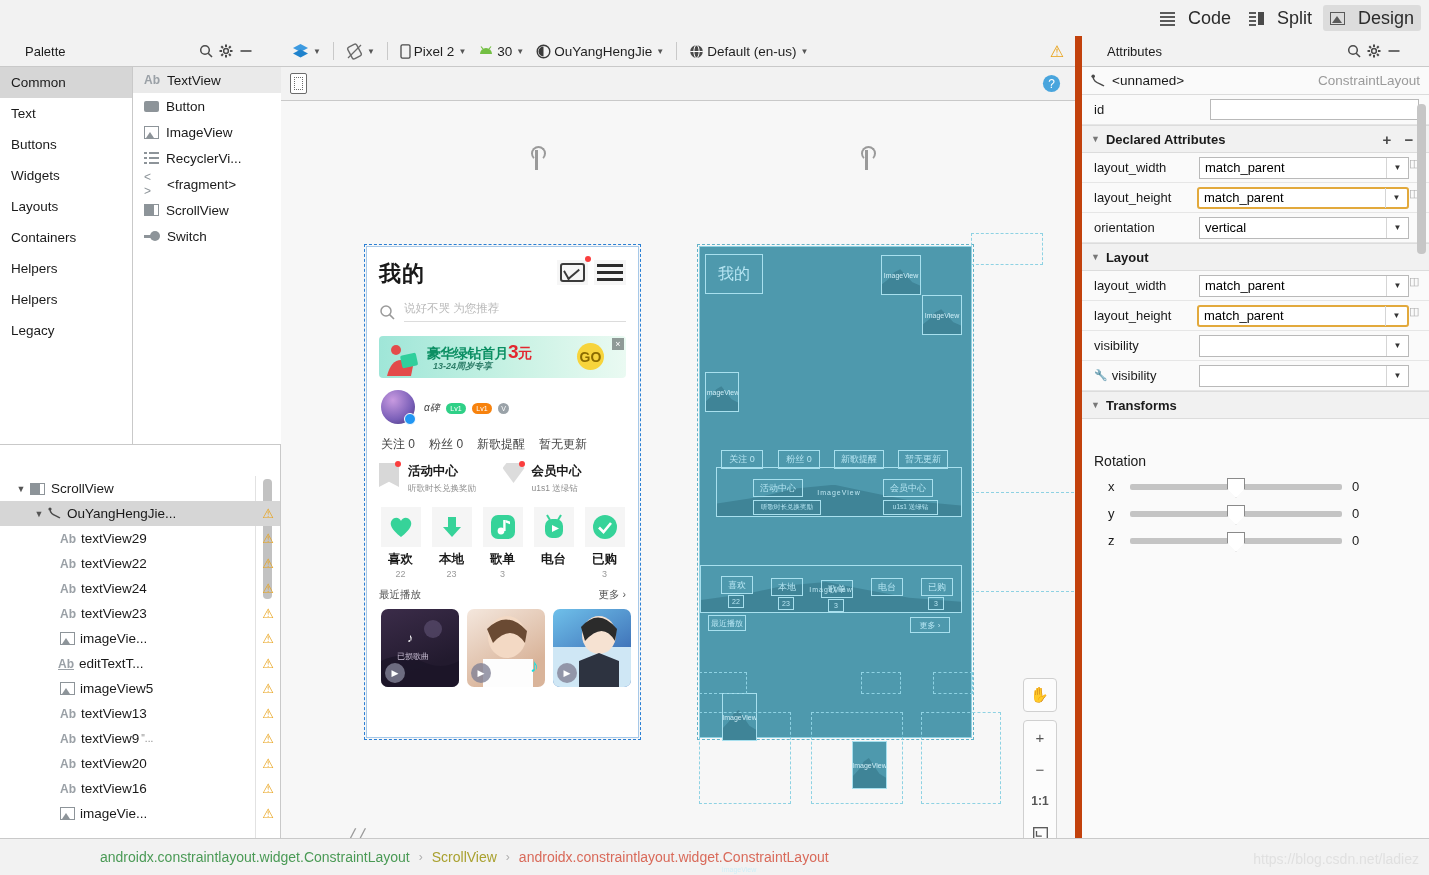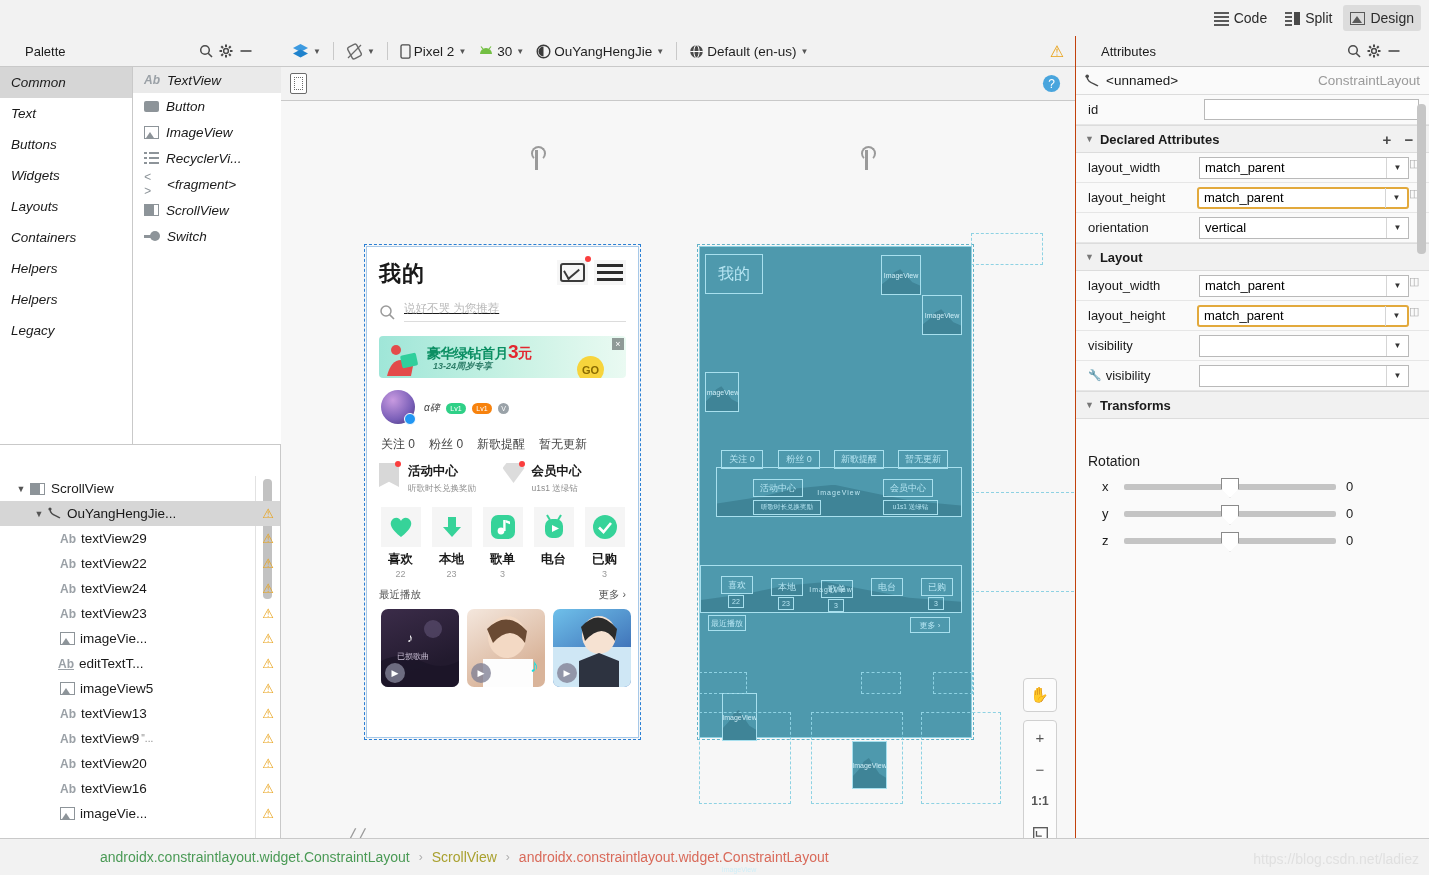--- a/index.html
+++ b/index.html
@@ -12,22 +12,22 @@
   }
   .app { position:relative; width:1429px; height:875px; }
 
   
   .modebar {
     position:absolute; left:0; top:0; width:1429px; height:36px;
     background:#f2f2f2; display:flex; align-items:center; justify-content:flex-end;
     padding-right:8px; gap:4px;
   }
   .modebtn {
-    display:flex; align-items:center; gap:5px; height:26px; padding:0 7px;
-    border-radius:3px; cursor:pointer; font-size:14px; color:#2b2b2b;
+    display:flex; align-items:center; gap:13px; height:26px; padding:0 7px;
+    border-radius:3px; cursor:pointer; font-size:18px; color:#2b2b2b;
   }
   .modebtn.active { background:#dcdcdc; }
   .mb-ico { width:15px; height:14px; display:inline-block; position:relative; }
   .ico-code::before, .ico-code::after { content:""; position:absolute; left:0; width:15px; background:#5a5a5a; }
   .ico-code::before { top:1px; height:2px; box-shadow:0 4px 0 #5a5a5a, 0 8px 0 #5a5a5a, 0 12px 0 #5a5a5a; }
   .ico-split::before { content:""; position:absolute; left:0; top:1px; width:7px; height:2px; background:#5a5a5a;
                        box-shadow:0 4px 0 #5a5a5a, 0 8px 0 #5a5a5a, 0 12px 0 #5a5a5a; }
   .ico-split::after { content:""; position:absolute; right:0; top:1px; width:6px; height:13px; background:#4a4a4a; }
   .ico-design { width:15px; height:13px; border:1.5px solid #5a5a5a; overflow:hidden; }
   .ico-design::after {
@@ -39,21 +39,21 @@
   .panel-head {
     height:31px; display:flex; align-items:center; padding:0 25px;
     background:#f2f2f2; border-bottom:1px solid #c9c9c9; font-size:13px; color:#1a1a1a;
   }
   .panel-head .title { flex:1; }
   .hicon { width:20px; height:20px; display:flex; align-items:center; justify-content:center; cursor:pointer; color:#4a4a4a; }
 
   
   .left { position:absolute; left:0; top:36px; width:281px; height:839px; background:#fff; border-right:1px solid #c9c9c9; }
   .palette { position:absolute; top:0; left:0; width:281px; height:409px; border-bottom:1px solid #c9c9c9; }
-  .palette-body { position:absolute; top:31px; left:0; right:0; bottom:0; display:flex;font-style:italic; }
+  .palette-body { position:absolute; top:31px; left:0; right:0; bottom:0; display:flex; }
   .pal-cats { width:133px; border-right:1px solid #c9c9c9; background:#fff; }
   .pal-cat { height:31px; display:flex; align-items:center; padding-left:11px; font-size:13.5px; cursor:pointer; }
   .pal-cat.sel { background:#d6d6d6; }
   .pal-items { flex:1; background:#fff; }
   .pal-item { height:26px; display:flex; align-items:center; gap:7px; padding-left:11px; font-size:13.5px; cursor:pointer; }
   .pal-item.sel { background:#eaeaea; }
   .pal-ab { color:#9aa0a6; font-size:12px; font-weight:600; width:16px; }
   .pal-ab.und { text-decoration:underline; }
   .sq { width:15px; height:11px; background:#8d9499; border-radius:2px; display:inline-block; }
   .imgico { width:15px; height:13px; border:1.4px solid #8d9499; background:#fff; position:relative; overflow:hidden; display:inline-block; }
@@ -101,32 +101,32 @@
   }
   .ph-title { font-size:22px; font-weight:700; padding:12px 0 0 12px; letter-spacing:1px; }
   .ph-head { display:flex; align-items:flex-start; justify-content:space-between; }
   .ph-head-icons { display:flex; gap:6px; padding:13px 12px 0 0; }
   .mailico { width:25px; height:19px; border:2px solid #3a3a3a; border-radius:3px; position:relative; }
   .mailico::after { content:""; position:absolute; left:2px; top:1px; width:13px; height:8px; border-left:2px solid #3a3a3a; border-bottom:2px solid #3a3a3a; transform:rotate(-40deg) skewX(-10deg); }
   .reddot { position:absolute; right:-3px; top:-4px; width:6px; height:6px; border-radius:50%; background:#fa3e3e; }
   .burger { width:26px; height:19px; position:relative; }
   .burger span { position:absolute; left:0; width:26px; height:2.6px; background:#2b2b2b; }
   .burger span:nth-child(1){top:1px}.burger span:nth-child(2){top:8px}.burger span:nth-child(3){top:15px}
-  .ph-search { display:flex; align-items:center; gap:9px; margin:12px 12px 0 12px;text-decoration:underline; }
+  .ph-search { display:flex; align-items:center; gap:9px; margin:12px 12px 0 12px; }
   .ph-search .sline { flex:1; border-bottom:1px solid #dcdcdc; padding-bottom:5px; color:#b9b9b9; font-size:11.5px; }
   .ph-banner {
     margin:14px 12px 0 12px; height:42px; border-radius:4px; position:relative; overflow:hidden;
     background:linear-gradient(90deg,#9fe6d8 0%, #c9f2e4 55%, #eafaf2 100%);
     display:flex; align-items:center;
   }
   .bn-person { position:absolute; left:4px; bottom:0; width:42px; height:36px; }
   .bn-txt { position:absolute; left:48px; top:5px; font-size:14px; font-weight:800; color:#e3262f; letter-spacing:-.5px; }
   .bn-txt .grn { color:#0b8f63; }
   .bn-sub { position:absolute; left:54px; bottom:5px; font-size:9px; color:#2f7f6a; font-style:italic; font-weight:700;}
-  .bn-go { position:absolute; right:22px; top:20px; width:27px; height:27px; border-radius:50%; background:#f7d43c; color:#8a6b00; font-size:11px; font-weight:800; display:flex; align-items:center; justify-content:center; }
+  .bn-go { position:absolute; right:22px; top:7px; width:27px; height:27px; border-radius:50%; background:#f7d43c; color:#8a6b00; font-size:14px; font-weight:800; display:flex; align-items:center; justify-content:center; }
   .bn-close { position:absolute; right:2px; top:2px; width:12px; height:12px; background:#8f9a97; color:#fff; font-size:9px; display:flex; align-items:center; justify-content:center; }
   .ph-profile { display:flex; align-items:center; gap:9px; margin:12px 12px 0 14px; }
   .avatar { width:34px; height:34px; border-radius:50%; background:radial-gradient(circle at 35% 30%, #c89ae0, #7a5fb8 60%, #3b2f70); position:relative; }
   .avatar::after { content:""; position:absolute; right:-1px; bottom:-1px; width:10px; height:10px; border-radius:50%; background:#2196f3; border:1.5px solid #fff; }
   .nickname { font-size:10px; color:#444; font-style:italic; }
   .badge { display:inline-block; height:11px; padding:0 4px; border-radius:6px; font-size:7px; color:#fff; line-height:11px; margin-left:3px; }
   .b-green { background:#2fd087; } .b-orange { background:#f7820d; } .b-gray { background:#9aa2a8; padding:0 3px;}
   .ph-stats { display:flex; gap:14px; margin:12px 0 0 14px; font-size:12px; color:#444; }
   .ph-centers { display:flex; margin:10px 12px 0 12px; }
   .ctr { flex:1; display:flex; gap:5px; }
@@ -167,21 +167,21 @@
   .pin::after { content:""; position:absolute; left:-4px; top:-4px; width:11px; height:11px; border:2px solid #9a9a9a; border-radius:50%; border-bottom-color:transparent; }
 
   
   .zctrl { position:absolute; right:18px; bottom:25px; display:flex; flex-direction:column; align-items:center; gap:8px; }
   .zgrp { background:#fcfcfc; border:1px solid #d0d0d0; border-radius:4px; display:flex; flex-direction:column; }
   .zbtn { width:32px; height:32px; display:flex; align-items:center; justify-content:center; cursor:pointer; font-size:15px; color:#555; }
 
   .chandle { position:absolute; left:65px; bottom:28px; color:#9a9a9a; font-size:16px; transform:rotate(0deg); }
 
   
-  .right { position:absolute; left:1075px; top:36px; width:354px; height:839px; background:#fafafa; border-left:1px solid #c2410c; }
+  .right { position:absolute; left:1075px; top:36px; width:354px; height:839px; background:#fafafa; border-left:7px solid #c2410c; }
   .attr-sub { height:28px; display:flex; align-items:center; padding:0 9px; background:#fafafa; border-bottom:1px solid #dcdcdc; }
   .attr-sub .nm { font-size:13.5px; flex:1; margin-left:6px; }
   .attr-sub .ty { color:#9a9a9a; font-size:13.5px; }
   .row { display:flex; align-items:center; height:30px; border-bottom:1px solid #e6e6e6; }
   .row .lbl { width:128px; padding-left:12px; font-size:13px; color:#1a1a1a; }
   .row .val { flex:1; padding-right:10px; display:flex; }
   .sect { height:28px; display:flex; align-items:center; background:#f1f1f1; border-bottom:1px solid #dcdcdc; border-top:1px solid #dcdcdc; padding:0 9px; font-weight:700; font-size:13px; }
   .sect .arrow { color:#777; font-size:9px; margin-right:6px; }
   .sect .sp { flex:1; }
   .sect .pm { width:22px; text-align:center; color:#4a4a4a; font-size:15px; cursor:pointer; }

